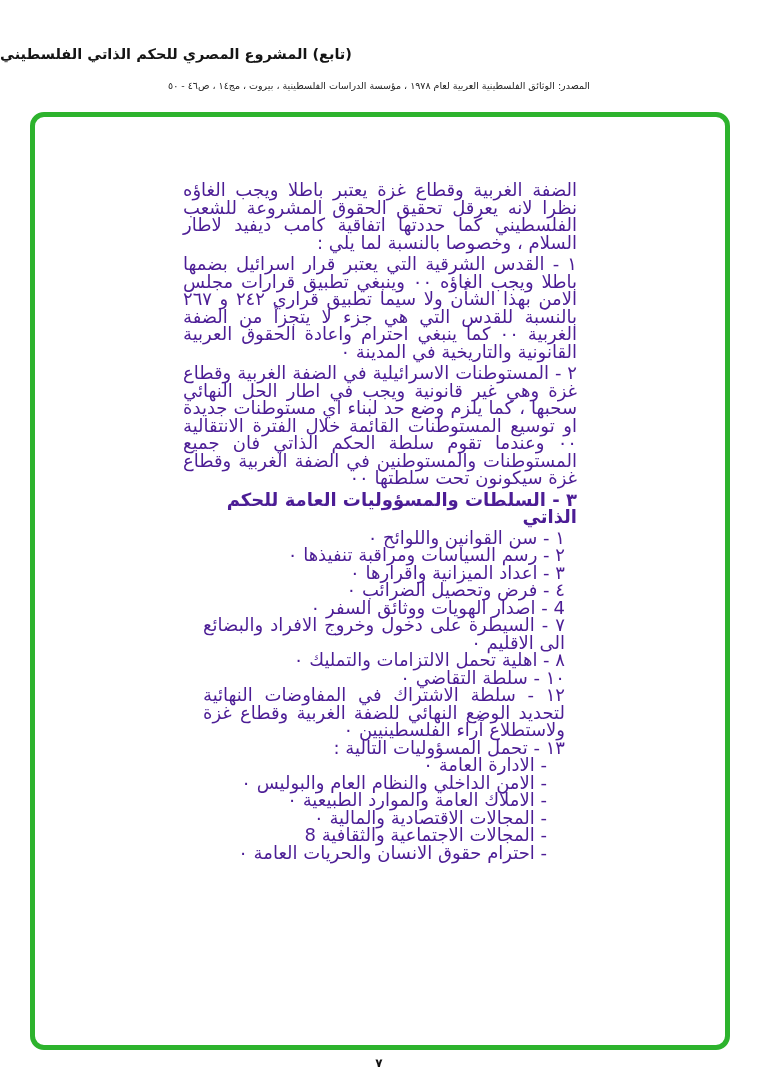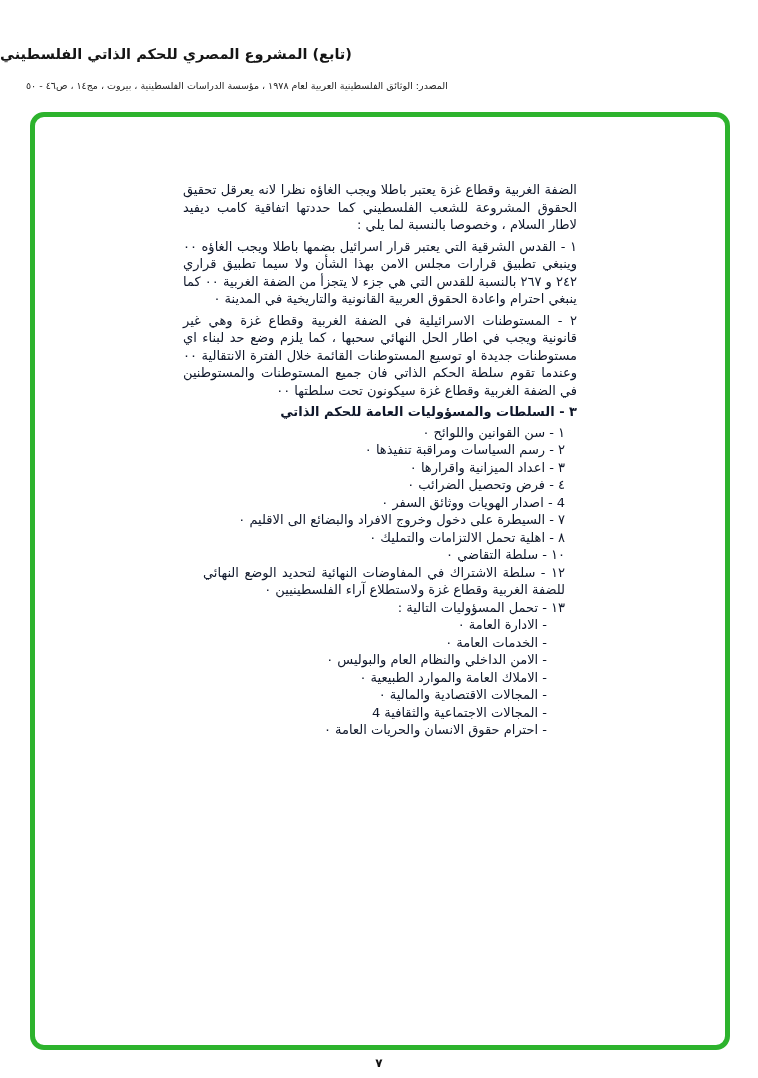--- a/index.html
+++ b/index.html
@@ -15,37 +15,37 @@
   .page { position: absolute; inset: 0; background: #ffffff; }
 
   .doc-title {
     position: absolute; top: 46px; left: 0; right: 0;
     direction: rtl; text-align: left;
     font-weight: bold; font-size: 14.5px; letter-spacing: 0.2px;
     color: #151515;
   }
   .doc-source {
     position: absolute; top: 80px; left: 26px; right: 26px;
-    direction: rtl; text-align: left;
+    direction: rtl; text-align: center;
     font-size: 9.5px; color: #222222;
     white-space: nowrap; overflow: hidden;
   }
 
   .frame {
     position: absolute; left: 30px; top: 112px;
     width: 700px; height: 938px;
     border: 5px solid #2db32d;
     border-radius: 14px;
     background: #ffffff;
   }
   .body-col {
     position: absolute; top: 64px; right: 148px; left: 148px;
     direction: rtl;
-    font-size: 13px; line-height: 17.5px;
-    color: #0f172a;
+    font-size: 18px; line-height: 17.5px;
+    color: #4c1d95;
   }
   .blk { margin: 0; }
   .para   { text-align: justify; margin-bottom: 4px; }
   .heading{ font-weight: bold; text-align: right; margin: 3px 0 3px; }
   .item   { text-align: right;  margin-right: 12px; }
   .itemj  { text-align: justify; margin-right: 12px; margin-left: 20px; }
   .subitem{ text-align: right;  margin-right: 30px; }
 
   .page-number {
     position: absolute; top: 1056px; left: 0; right: 0;
@@ -72,24 +72,23 @@
         <div class="blk item">٢ - رسم السياسات ومراقبة تنفيذها ٠</div>
         <div class="blk item">٣ - اعداد الميزانية واقرارها ٠</div>
         <div class="blk item">٤ - فرض وتحصيل الضرائب ٠</div>
         <div class="blk item">4 - اصدار الهويات ووثائق السفر ٠</div>
         <div class="blk itemj">٧ - السيطرة على دخول وخروج الافراد والبضائع الى الاقليم ٠</div>
         <div class="blk item">٨ - اهلية تحمل الالتزامات والتمليك ٠</div>
         <div class="blk item">١٠ - سلطة التقاضي ٠</div>
         <div class="blk itemj">١٢ - سلطة الاشتراك في المفاوضات النهائية لتحديد الوضع النهائي للضفة الغربية وقطاع غزة ولاستطلاع آراء الفلسطينيين ٠</div>
         <div class="blk item">١٣ - تحمل المسؤوليات التالية :</div>
         <div class="blk subitem">- الادارة العامة ٠</div>
-        <div class="blk subitem">- الخدمات العامة ٠</div>
         <div class="blk subitem">- الامن الداخلي والنظام العام والبوليس ٠</div>
         <div class="blk subitem">- الاملاك العامة والموارد الطبيعية ٠</div>
         <div class="blk subitem">- المجالات الاقتصادية والمالية ٠</div>
-        <div class="blk subitem">- المجالات الاجتماعية والثقافية 4</div>
+        <div class="blk subitem">- المجالات الاجتماعية والثقافية 8</div>
         <div class="blk subitem">- احترام حقوق الانسان والحريات العامة ٠</div>
       </div>
   </div>
 
   <div class="page-number">٧</div>
 
 </div>
 
 </body></html>

